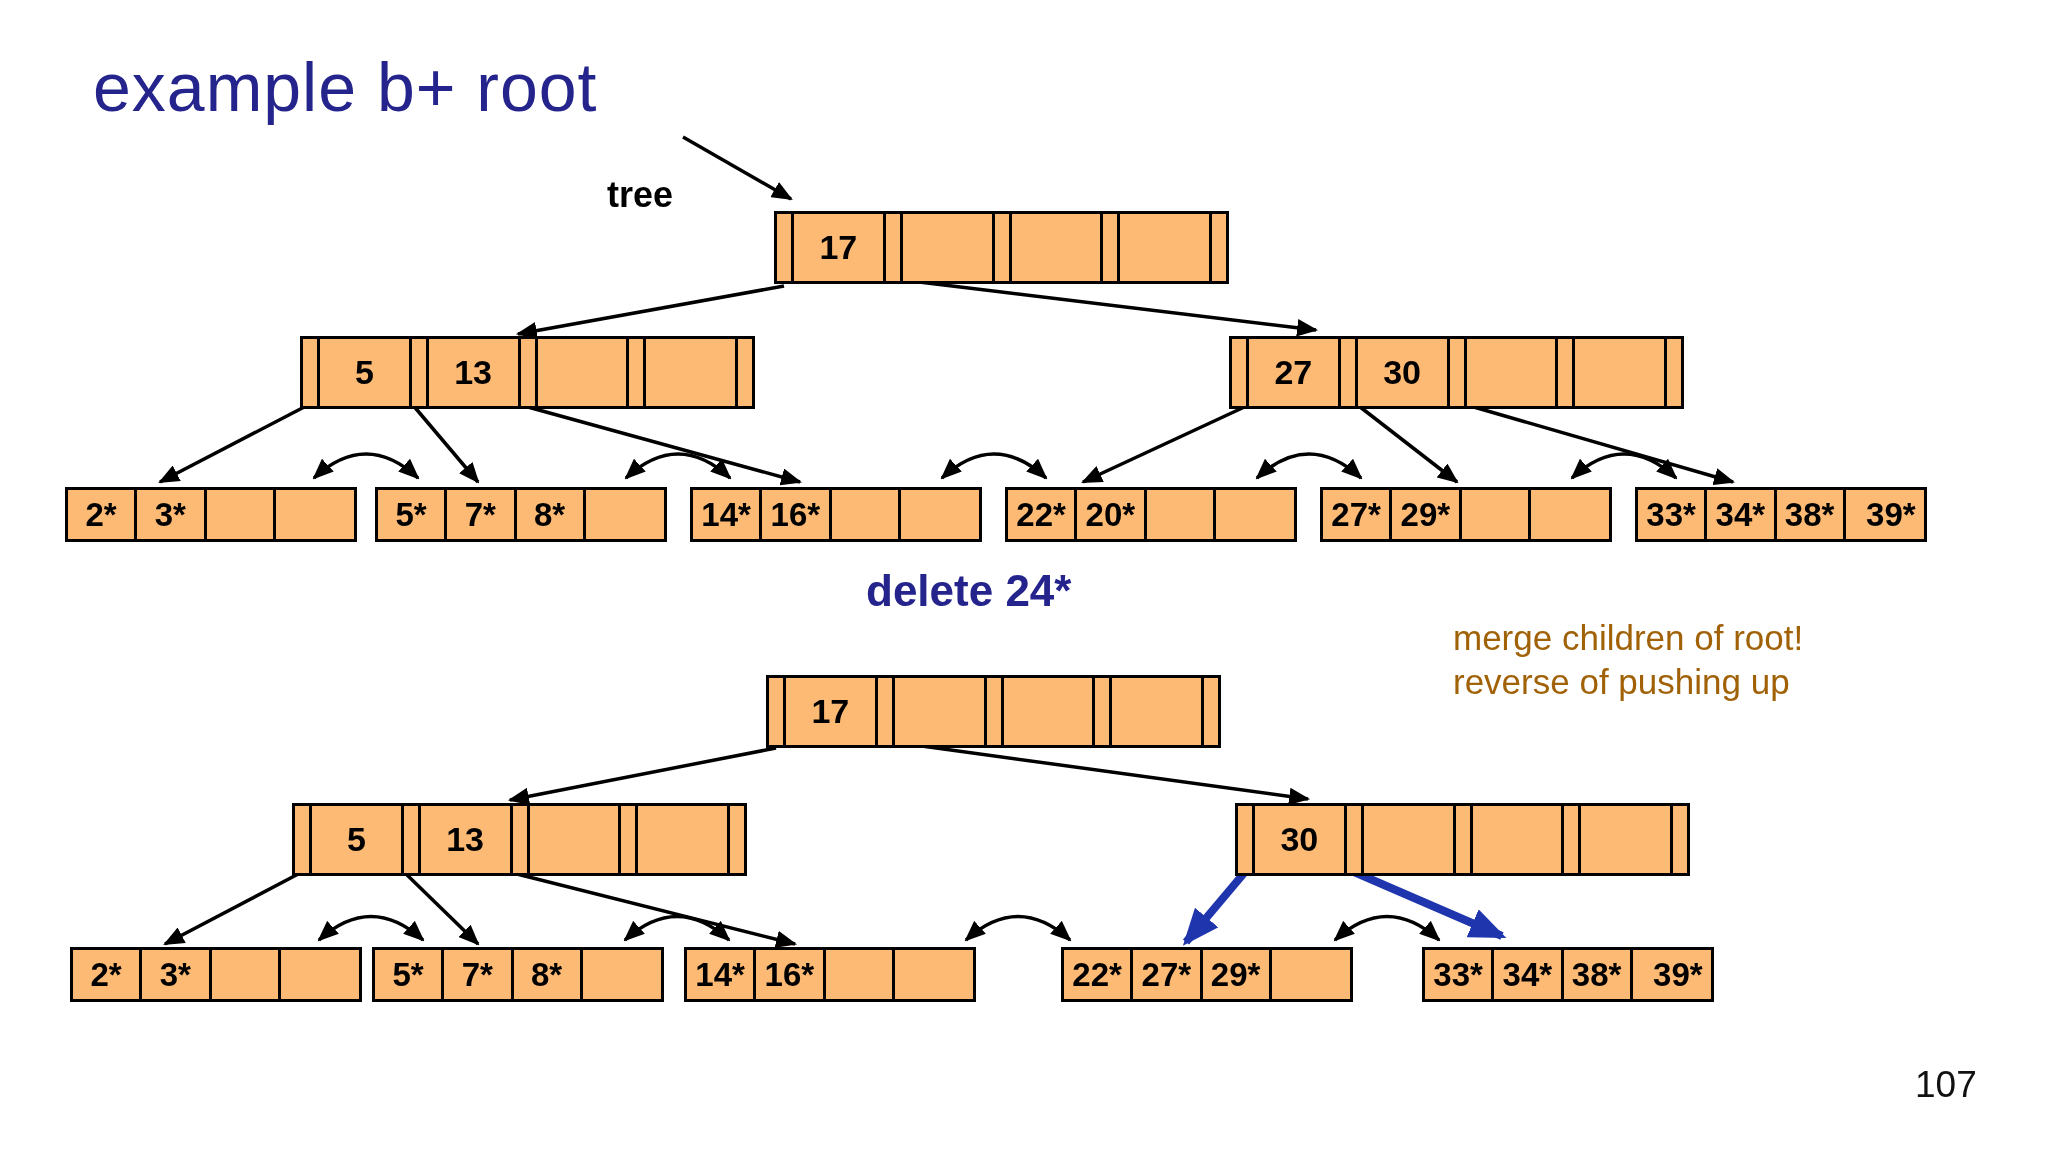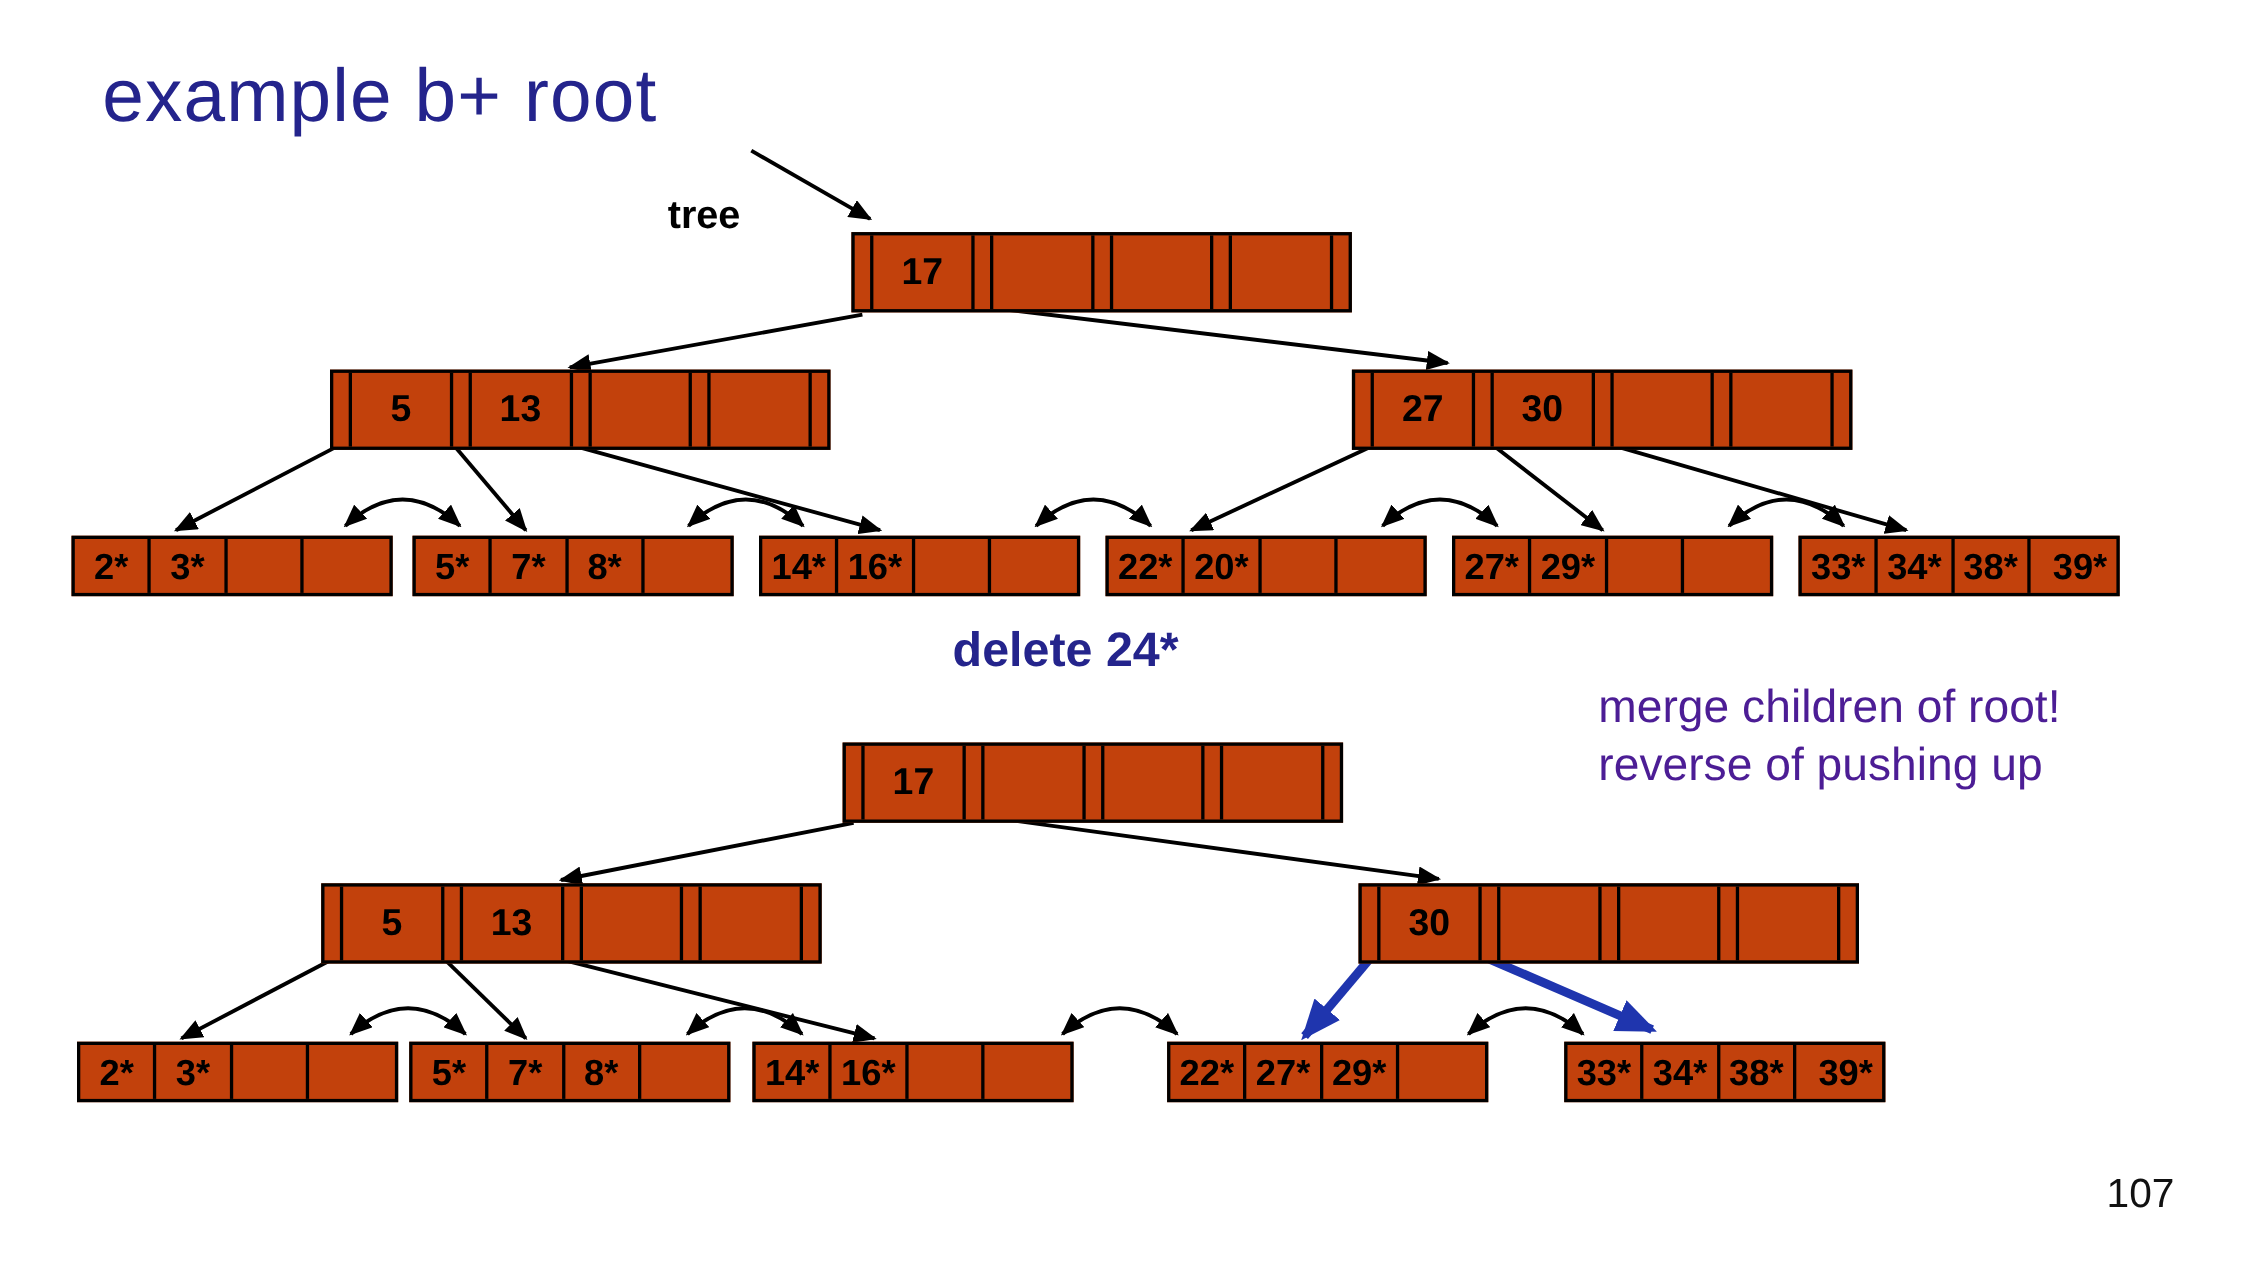--- a/index.html
+++ b/index.html
@@ -5,25 +5,25 @@
   :root { --title:#24248C; --blue-arrow:#1F35AE; --line:#000000; }
   html,body { margin:0; padding:0; }
   body {
     width:2048px; height:1152px; position:relative; background:#ffffff;
     font-family:"Liberation Sans", sans-serif; overflow:hidden;
   }
   .abs { position:absolute; }
   .slide-title { font-size:68px; color:var(--title); letter-spacing:1px; }
   .sub-title   { font-size:44px; font-weight:bold; color:var(--title); }
   .root-label  { font-size:36px; font-weight:bold; color:#000; }
-  .annotation  { font-size:42px; color:#4c1d95; line-height:1.25; }
+  .annotation  { font-size:35px; color:#a16207; line-height:1.25; }
   .page-num    { font-size:37px; color:#111; }
 
   .node {
-    position:absolute; display:flex; background:#c2410c;
+    position:absolute; display:flex; background:#fdba74;
     border:3px solid var(--line); box-sizing:border-box;
   }
   .inode { width:455px; height:73px; }
   .leaf  { width:292px; height:55px; }
   .ptr   { width:14px; border-right:3px solid var(--line); }
   .ptr.last { border-right:none; }
   .key {
     flex:1; display:flex; align-items:center; justify-content:center;
     font-size:34px; font-weight:bold; border-right:3px solid var(--line); color:#000;
   }

